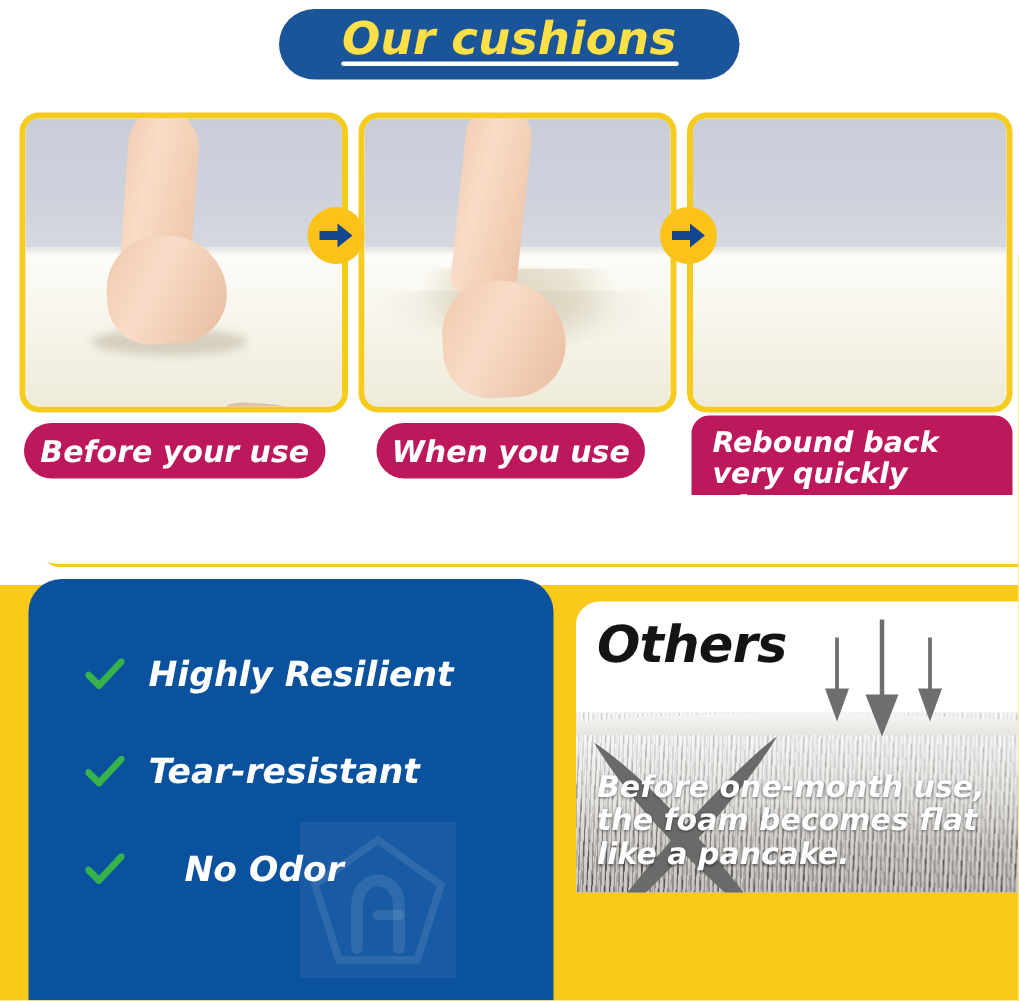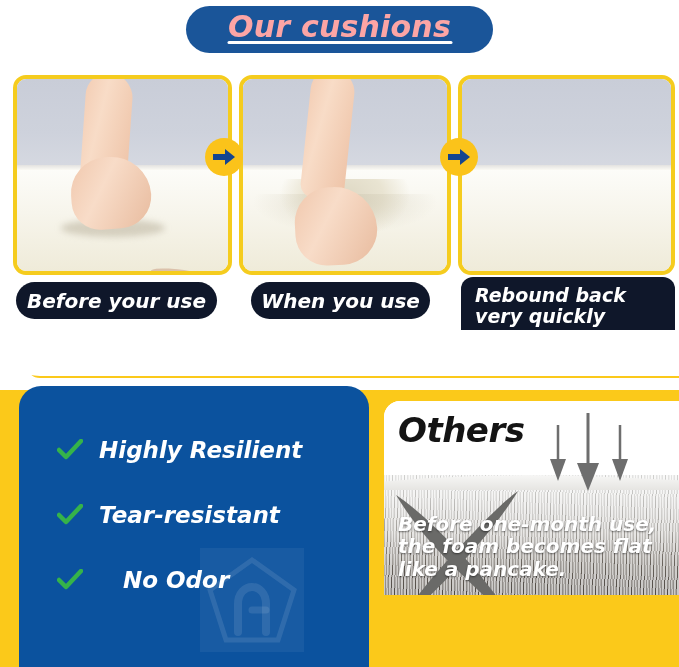--- a/index.html
+++ b/index.html
@@ -10,21 +10,21 @@
   }
   .page{position:relative;width:679px;height:667px;background:#fff;overflow:hidden;}
 
   
   .title-pill{
     position:absolute;left:186px;top:6px;width:307px;height:47px;
     background:#1a5599;border-radius:24px;
     display:flex;align-items:center;justify-content:center;
   }
   .title-text{
-    color:#fca5a5;font-size:30px;font-weight:bold;font-style:italic;
+    color:#fde047;font-size:30px;font-weight:bold;font-style:italic;
     letter-spacing:.2px;line-height:1;padding-bottom:5px;
   }
   .title-underline{
     position:absolute;left:50%;transform:translateX(-50%);
     bottom:9px;width:225px;height:3px;background:#ffffff;border-radius:2px;
   }
 
   
   .panel{
     position:absolute;top:75px;height:192px;
@@ -76,21 +76,21 @@
   .arrow-badge{
     position:absolute;width:38px;height:38px;border-radius:50%;
     background:#fbc31a;display:flex;align-items:center;justify-content:center;z-index:6;
   }
   .arrow-badge svg{display:block;}
   .badge-1{left:205px;top:138px;}
   .badge-2{left:440px;top:138px;}
 
   
   .cap-pill{
-    position:absolute;background:#0f172a;border-radius:20px;
+    position:absolute;background:#be185d;border-radius:20px;
     display:flex;align-items:center;justify-content:center;
     color:#fff;font-weight:bold;font-style:italic;
   }
   .cap-1{left:16px;top:282px;width:201px;height:37px;font-size:20px;}
   .cap-2{left:251px;top:282px;width:179px;height:37px;font-size:20px;}
   .cap-3{
     left:461px;top:277px;width:214px;height:80px;border-radius:12px;
     flex-direction:column;align-items:flex-start;justify-content:center;
     padding:0 0 0 14px;box-sizing:border-box;line-height:1.14;font-size:19px;
   }

